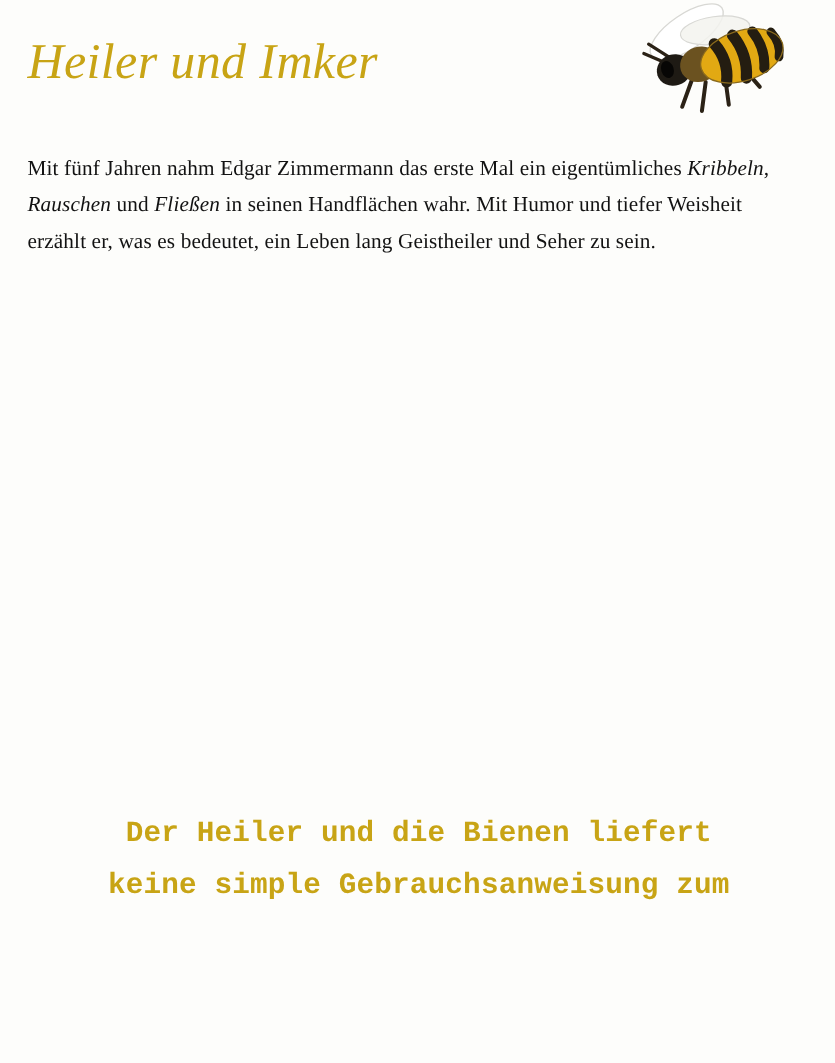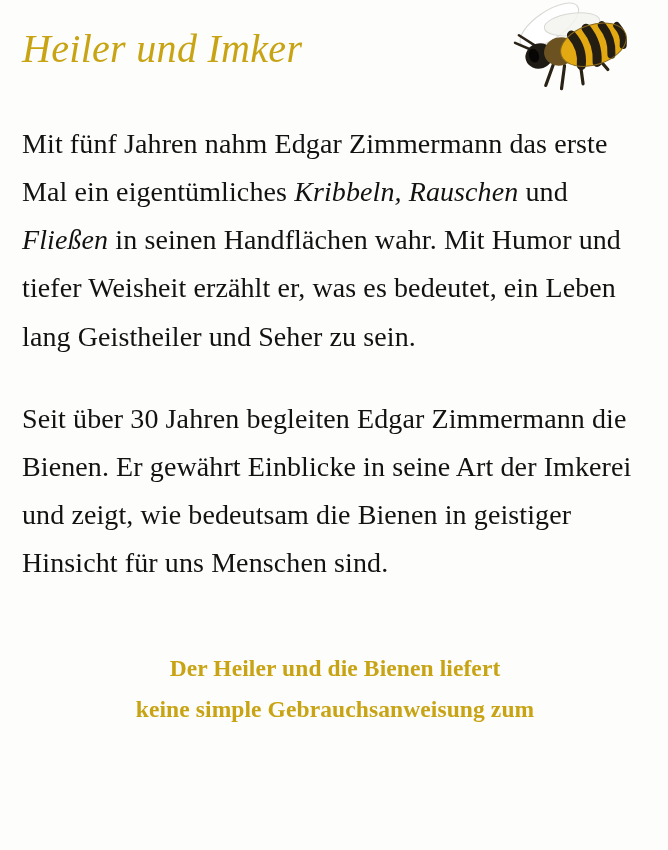--- a/index.html
+++ b/index.html
@@ -46,21 +46,21 @@
     letter-spacing: 0.3px;
     color: #c8a415;
   }
 
   
   .body-block {
     margin-top: 48px;
   }
   p.para {
     margin: 0 0 34px 0;
-    font-size: 28px;
+    font-size: 17px;
     line-height: 1.72;
     color: #121212;
     letter-spacing: 0.1px;
     max-width: 620px;
   }
   p.para:last-child {
     margin-bottom: 0;
   }
   .it {
     font-style: italic;
@@ -71,20 +71,21 @@
     position: absolute;
     left: 24px;
     right: 22px;
     top: 648px;
     text-align: center;
     color: #c8a415;
     font-size: 23.5px;
     line-height: 1.74;
     font-weight: bold;
     letter-spacing: 0.1px;
+    font-family: Liberation Mono, monospace;
   }
   .pullquote .line-italic {
     font-style: italic;
     font-weight: bold;
   }
 </style>
 </head>
 <body>
 
 <div class="page">
@@ -115,21 +116,20 @@
 
         <ellipse cx="42" cy="38" rx="5" ry="7" fill="#000" opacity="0.75"></ellipse>
       </g>
     </svg>
   </div>
 
   <h1 class="title">Heiler und Imker</h1>
 
   <div class="body-block">
     <p class="para"><span>Mit fünf Jahren nahm Edgar Zimmermann das erste Mal ein eigentümliches </span><span class="it">Kribbeln, Rauschen</span><span> und </span><span class="it">Fließen</span><span> in seinen Handflächen wahr. Mit Humor und tiefer Weisheit erzählt er, was es bedeutet, ein Leben lang Geistheiler und Seher zu sein.</span></p>
-    <p class="para"><span>Seit über 30 Jahren begleiten Edgar Zimmermann die Bienen. Er gewährt Einblicke in seine Art der Imkerei und zeigt, wie bedeutsam die Bienen in geistiger Hinsicht für uns Menschen sind.</span></p>
   </div>
 
   <div class="pullquote">
     <div>Der Heiler und die Bienen liefert</div>
     <div>keine simple Gebrauchsanweisung zum</div>
   </div>
 
 </div>
 
 </body></html>

